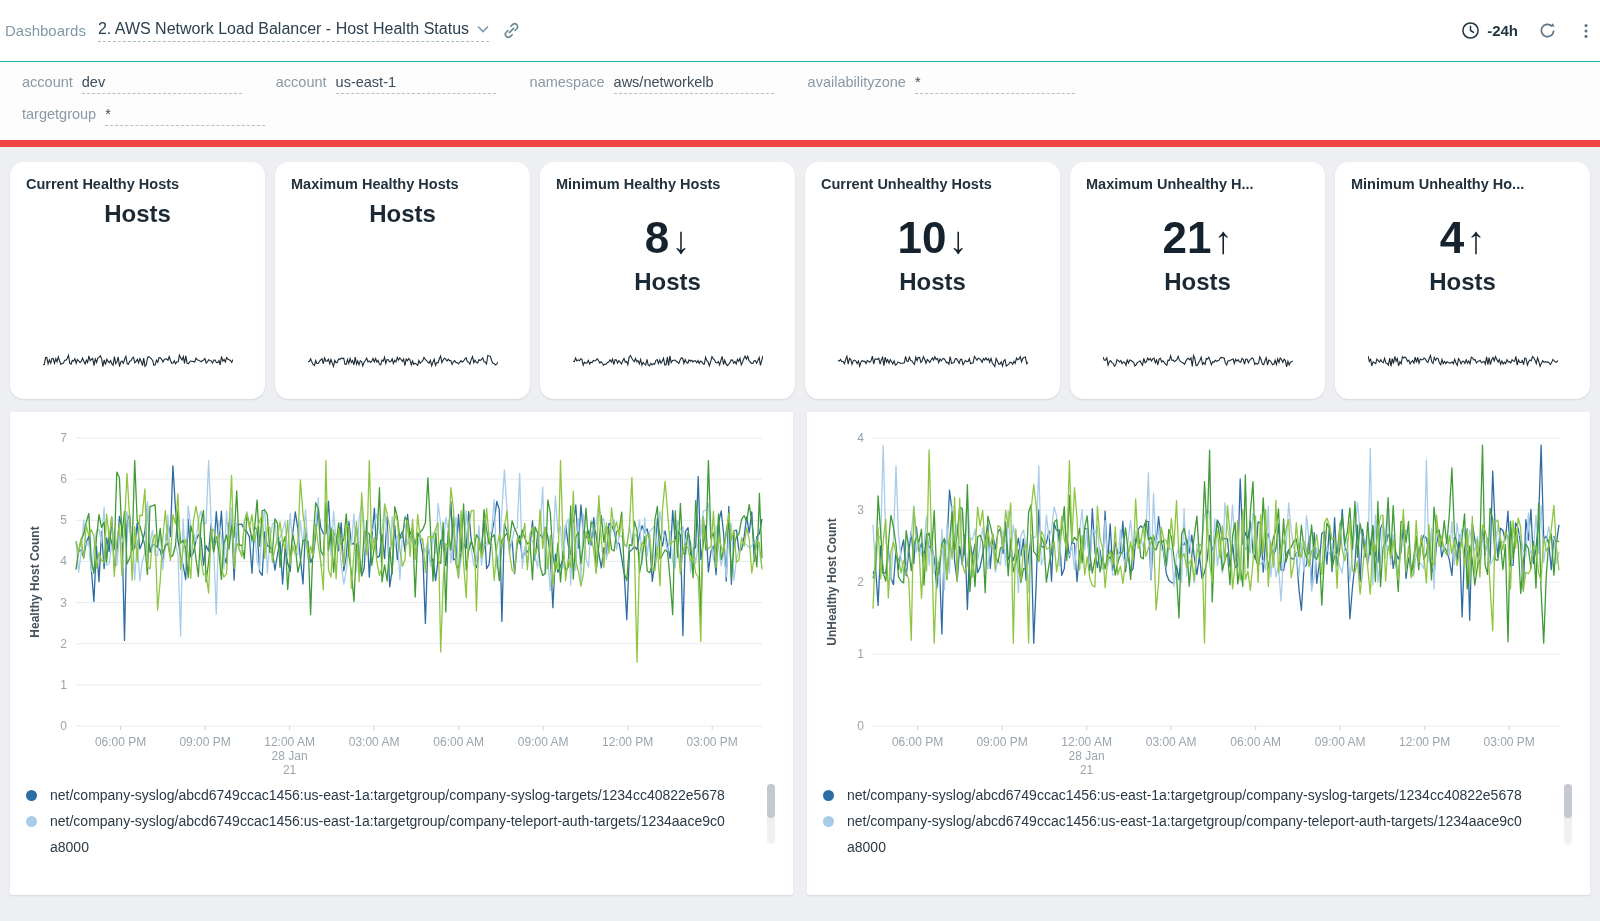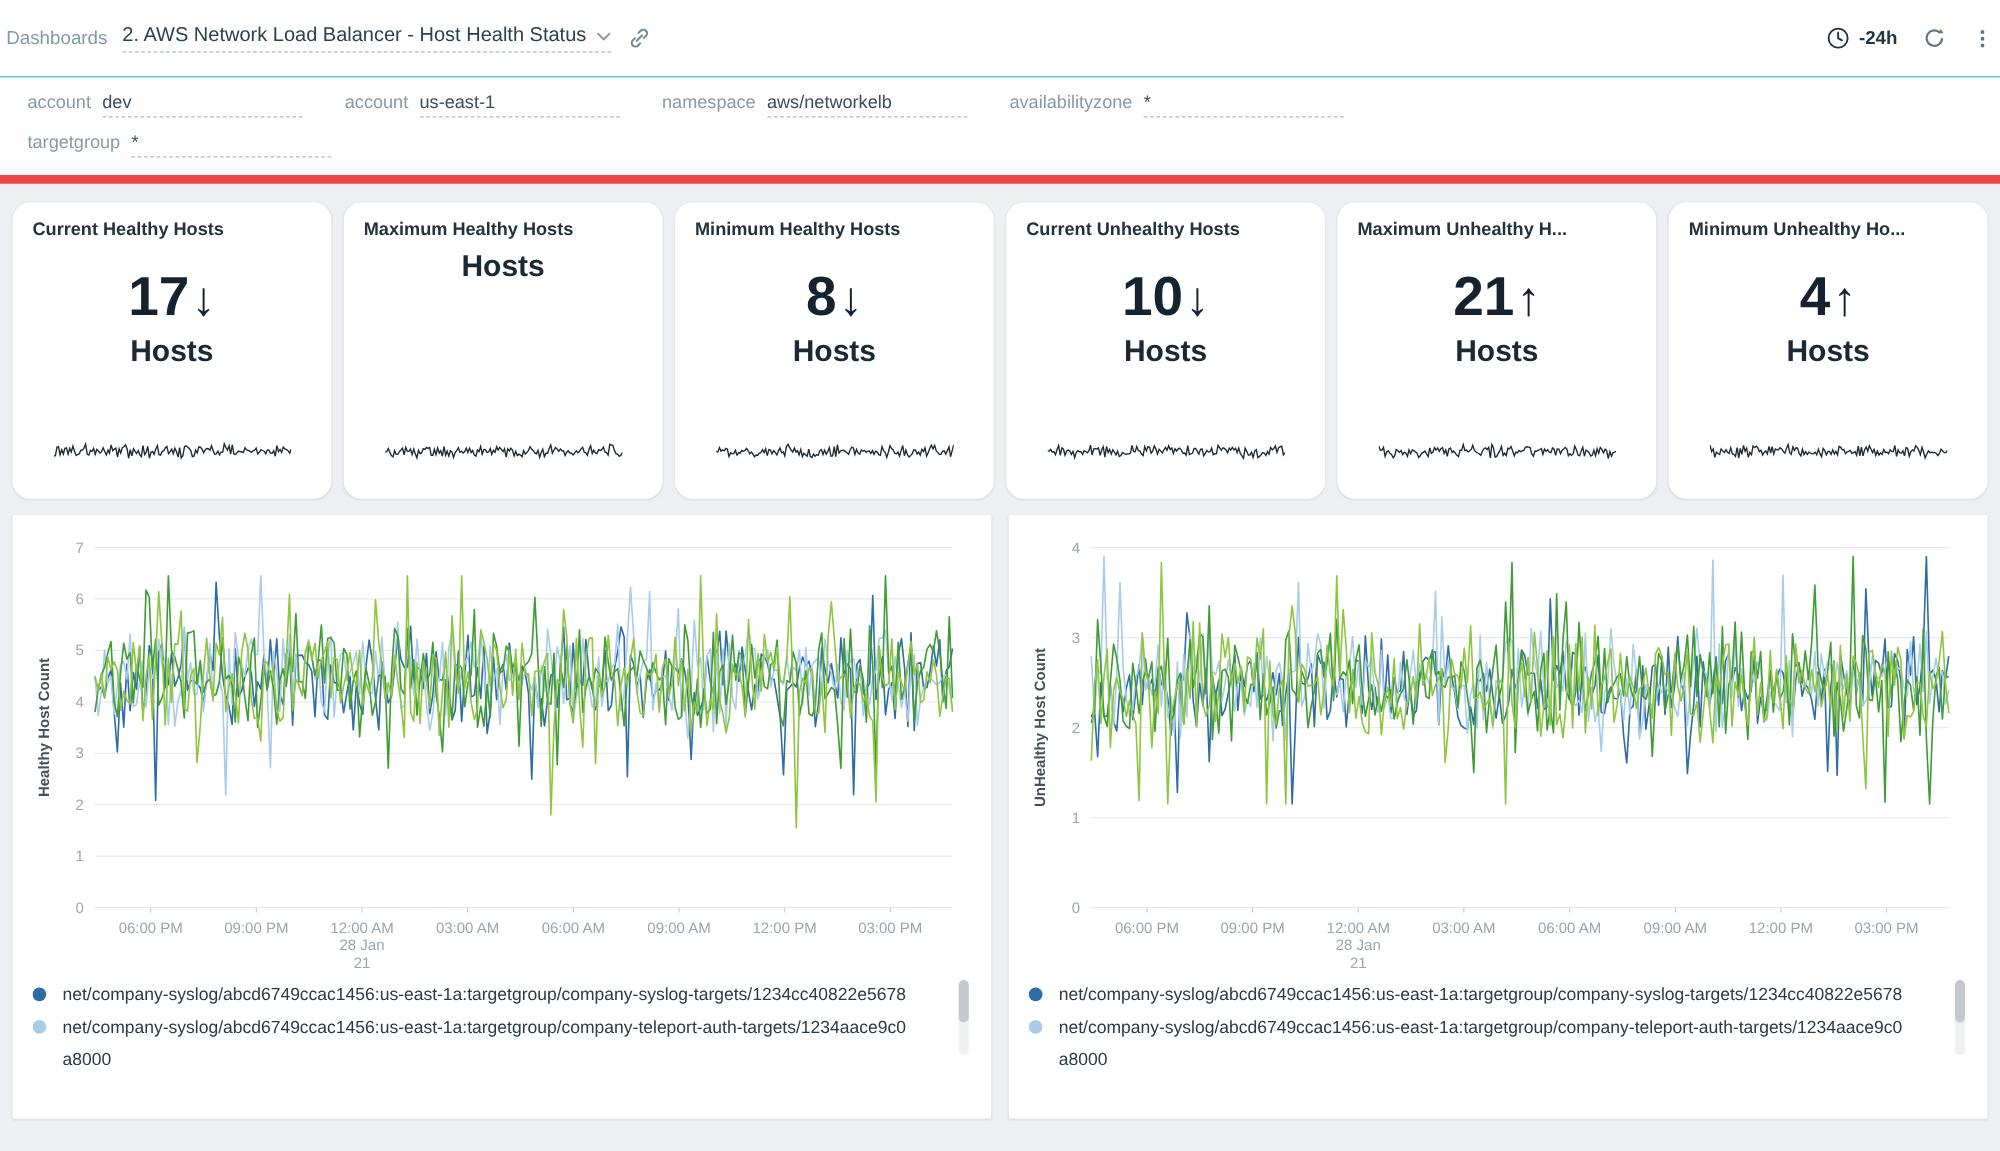--- a/index.html
+++ b/index.html
@@ -114,21 +114,20 @@
     <div class="filter-item">
       <span class="f-label">targetgroup</span>
       <span class="f-value">*</span>
     </div>
   </div>
 </section>
 
 <section class="stats-row">
   <div class="stat-card">
     <div class="stat-title">Current Healthy Hosts</div>
-    <div class="stat-value"><span>17</span><span class="arrow">↓</span></div>
     <div class="stat-unit">Hosts</div>
     <svg class="spark" width="190" height="16">
         <polyline points="0.0,11.8 1.3,11.5 2.6,4.6 3.8,4.4 5.1,10.8 6.4,6.9 7.7,10.2 8.9,5.6 10.2,5.3 11.5,10.3 12.8,5.7 14.0,8.7 15.3,3.9 16.6,8.0 17.9,11.4 19.1,10.6 20.4,10.1 21.7,7.2 23.0,7.1 24.2,5.5 25.5,2.3 26.8,10.4 28.1,11.1 29.3,7.3 30.6,8.2 31.9,5.7 33.2,10.4 34.4,6.6 35.7,7.8 37.0,9.6 38.3,8.2 39.5,5.2 40.8,8.2 42.1,11.0 43.4,7.1 44.6,9.5 45.9,2.9 47.2,7.6 48.5,6.3 49.7,5.5 51.0,12.6 52.3,6.0 53.6,9.4 54.8,5.1 56.1,4.4 57.4,2.9 58.7,6.1 59.9,13.6 61.2,6.8 62.5,11.7 63.8,6.1 65.0,8.1 66.3,9.8 67.6,7.5 68.9,10.9 70.1,12.3 71.4,3.5 72.7,10.6 74.0,8.8 75.2,4.0 76.5,13.6 77.8,8.8 79.1,8.1 80.3,10.4 81.6,6.3 82.9,3.4 84.2,10.8 85.4,11.2 86.7,8.1 88.0,7.7 89.3,5.1 90.5,4.2 91.8,9.9 93.1,8.4 94.4,6.3 95.6,10.0 96.9,5.6 98.2,8.4 99.5,12.6 100.7,5.1 102.0,13.3 103.3,11.5 104.6,4.4 105.8,3.7 107.1,4.6 108.4,5.8 109.7,7.7 110.9,12.3 112.2,11.9 113.5,7.1 114.8,9.3 116.0,4.6 117.3,4.8 118.6,6.3 119.9,9.1 121.1,6.9 122.4,5.8 123.7,6.0 125.0,7.2 126.2,3.6 127.5,7.5 128.8,10.3 130.1,10.1 131.3,7.8 132.6,10.8 133.9,8.8 135.2,8.7 136.4,2.1 137.7,4.9 139.0,7.1 140.3,3.6 141.5,10.4 142.8,2.8 144.1,10.2 145.4,10.6 146.6,9.1 147.9,8.0 149.2,8.2 150.5,8.6 151.7,9.0 153.0,5.2 154.3,6.9 155.6,7.3 156.8,7.9 158.1,8.8 159.4,7.6 160.7,7.1 161.9,5.5 163.2,10.1 164.5,8.6 165.8,6.7 167.0,7.4 168.3,8.0 169.6,10.1 170.9,7.0 172.1,7.1 173.4,9.5 174.7,9.6 176.0,7.5 177.2,12.0 178.5,3.5 179.8,8.2 181.1,6.6 182.3,9.0 183.6,4.7 184.9,6.2 186.2,6.7 187.4,7.5 188.7,9.4 190.0,6.5" fill="none" stroke="#1d2b36" stroke-width="1.1"></polyline>
       </svg>
   </div>
   <div class="stat-card">
     <div class="stat-title">Maximum Healthy Hosts</div>
     <div class="stat-unit">Hosts</div>
     <svg class="spark" width="190" height="16">
         <polyline points="0.0,8.7 1.3,8.4 2.6,5.9 3.8,8.7 5.1,11.5 6.4,12.5 7.7,7.5 8.9,10.5 10.2,10.5 11.5,8.4 12.8,6.9 14.0,5.6 15.3,10.8 16.6,4.9 17.9,8.2 19.1,8.1 20.4,6.2 21.7,10.7 23.0,6.3 24.2,10.1 25.5,13.3 26.8,7.3 28.1,9.8 29.3,9.3 30.6,5.9 31.9,6.5 33.2,5.0 34.4,5.7 35.7,5.0 37.0,11.3 38.3,11.2 39.5,6.4 40.8,10.5 42.1,5.4 43.4,9.5 44.6,7.5 45.9,12.0 47.2,4.2 48.5,11.2 49.7,7.9 51.0,11.8 52.3,7.6 53.6,8.7 54.8,12.9 56.1,9.0 57.4,7.5 58.7,5.2 59.9,8.8 61.2,7.9 62.5,9.4 63.8,8.2 65.0,5.5 66.3,9.0 67.6,5.5 68.9,9.0 70.1,7.4 71.4,11.1 72.7,11.9 74.0,7.0 75.2,8.3 76.5,4.2 77.8,10.4 79.1,6.6 80.3,6.7 81.6,8.9 82.9,8.6 84.2,5.8 85.4,10.5 86.7,7.3 88.0,8.8 89.3,4.4 90.5,7.1 91.8,4.9 93.1,6.5 94.4,8.4 95.6,6.0 96.9,12.7 98.2,6.1 99.5,7.8 100.7,5.5 102.0,7.0 103.3,11.8 104.6,8.0 105.8,11.4 107.1,10.3 108.4,11.1 109.7,12.4 110.9,7.4 112.2,10.3 113.5,9.0 114.8,7.4 116.0,4.4 117.3,6.3 118.6,7.5 119.9,9.3 121.1,10.1 122.4,7.3 123.7,12.8 125.0,9.0 126.2,6.3 127.5,12.3 128.8,9.5 130.1,9.6 131.3,6.0 132.6,3.0 133.9,9.5 135.2,7.0 136.4,5.1 137.7,6.2 139.0,8.1 140.3,6.1 141.5,7.7 142.8,7.6 144.1,11.4 145.4,8.8 146.6,7.6 147.9,9.4 149.2,9.6 150.5,11.0 151.7,9.3 153.0,7.7 154.3,9.2 155.6,8.0 156.8,6.1 158.1,4.8 159.4,8.7 160.7,9.2 161.9,11.2 163.2,6.6 164.5,3.6 165.8,9.8 167.0,7.2 168.3,9.3 169.6,9.9 170.9,6.7 172.1,7.3 173.4,6.7 174.7,4.7 176.0,8.7 177.2,8.9 178.5,11.0 179.8,2.5 181.1,3.0 182.3,3.2 183.6,7.5 184.9,10.2 186.2,10.5 187.4,12.0 188.7,11.2 190.0,8.9" fill="none" stroke="#1d2b36" stroke-width="1.1"></polyline>

